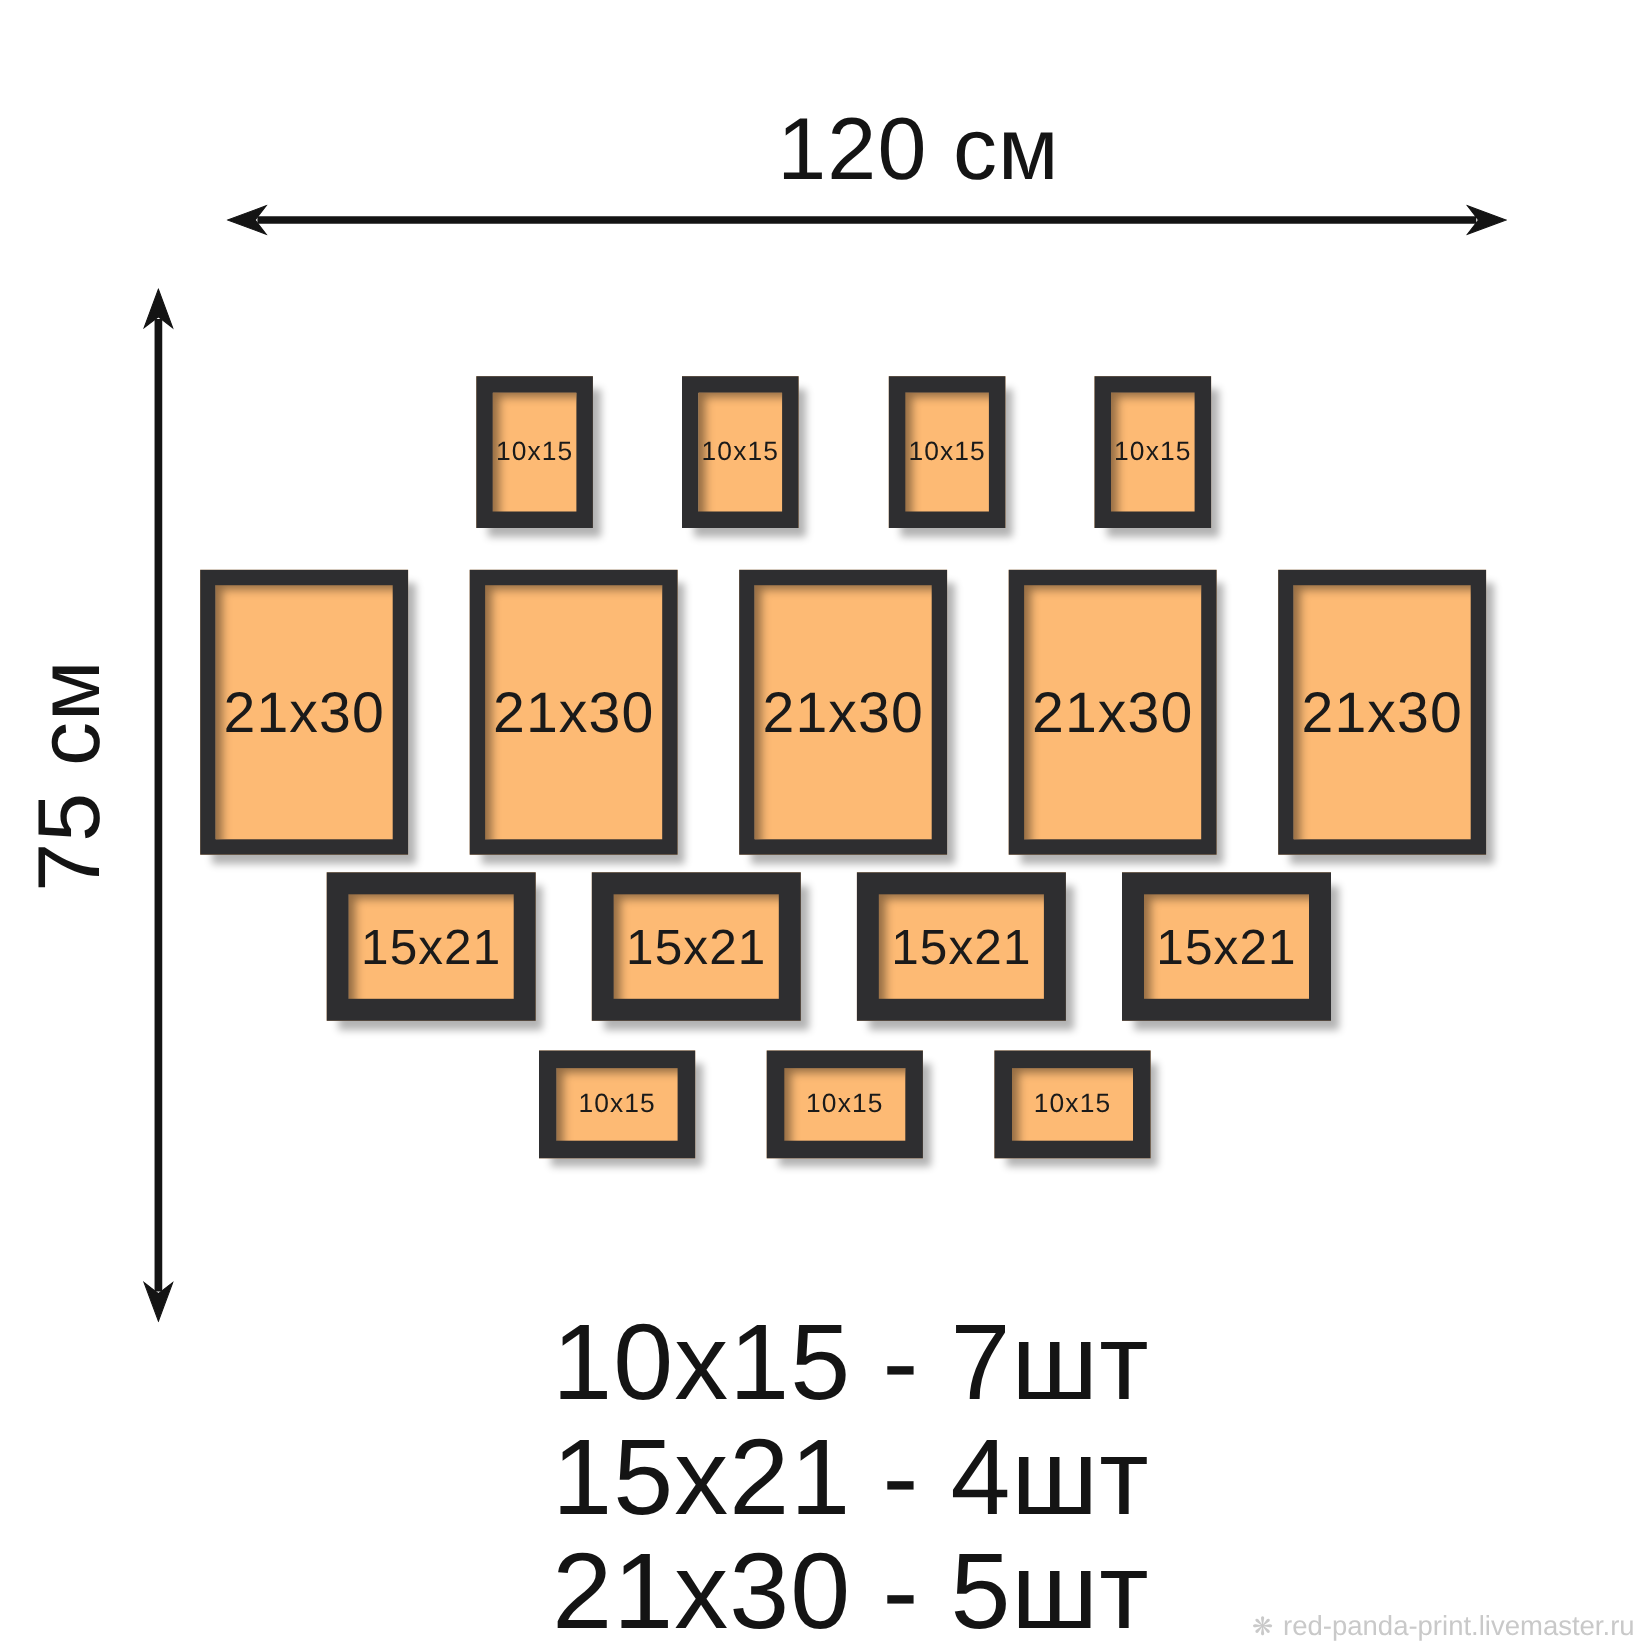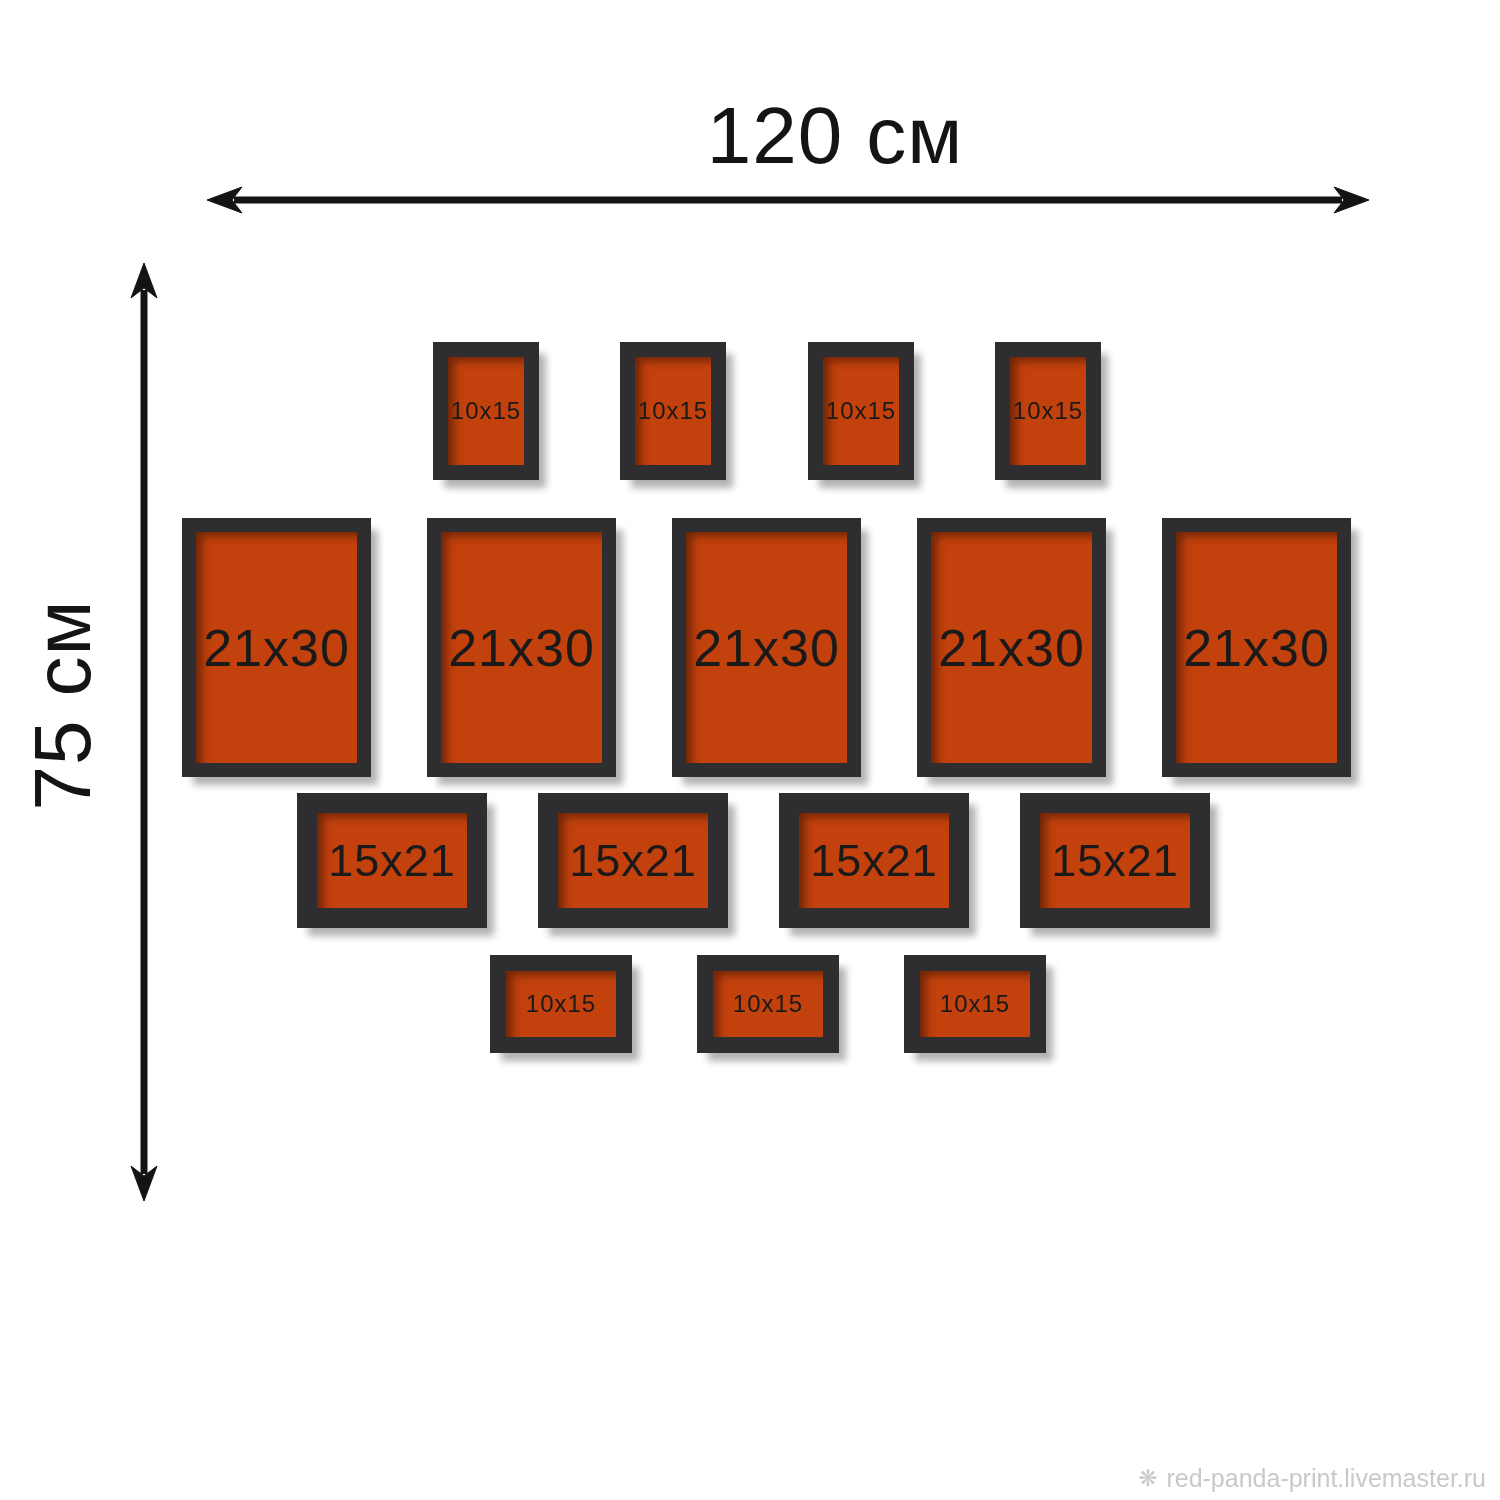--- a/index.html
+++ b/index.html
@@ -13,21 +13,21 @@
     color:var(--ink,#141414);white-space:nowrap;
   }
   #width-label{left:835px;top:90px;transform:translateX(-50%);}
   #height-label{left:63px;top:705px;transform:translate(-50%,-50%) rotate(-90deg);}
   .arrow-svg{position:absolute;}
   #width-arrow{left:206px;top:186px;}
   #height-arrow{left:130px;top:262px;}
   .arrow-ink{fill:var(--ink,#141414);stroke:var(--ink,#141414);}
   
   .frame{
-    position:absolute;box-sizing:border-box;background:#c2410c;
+    position:absolute;box-sizing:border-box;background:#fdba74;
     border-style:solid;border-color:var(--frame-color,#2e2e30);
     box-shadow:9px 10px 7px -2px rgba(0,0,0,0.30),
                inset 11px 9px 9px -5px rgba(0,0,0,0.42);
     display:flex;align-items:center;justify-content:center;
   }
   .frame-label{
     font-weight:300;color:#1a1a1a;letter-spacing:1px;line-height:1;
     white-space:nowrap;
   }
   
@@ -106,19 +106,24 @@
         <span class="frame-label" style="font-size: 24px;">10x15</span>
       </div>
       <div class="frame" style="left: 697px; top: 955px; width: 142px; height: 98px; border-width: 16px;">
         <span class="frame-label" style="font-size: 24px;">10x15</span>
       </div>
       <div class="frame" style="left: 904px; top: 955px; width: 142px; height: 98px; border-width: 16px;">
         <span class="frame-label" style="font-size: 24px;">10x15</span>
       </div>
     </div>
 
+  <div id="legend">
+    <div>10x15 - 7шт</div>
+    <div>15x21 - 4шт</div>
+    <div>21x30 - 5шт</div>
+  </div>
 
   <div id="watermark">
     <span class="wm-icon">❋</span>
     <span>red-panda-print.livemaster.ru</span>
   </div>
 
 </div>
 
 </body></html>

